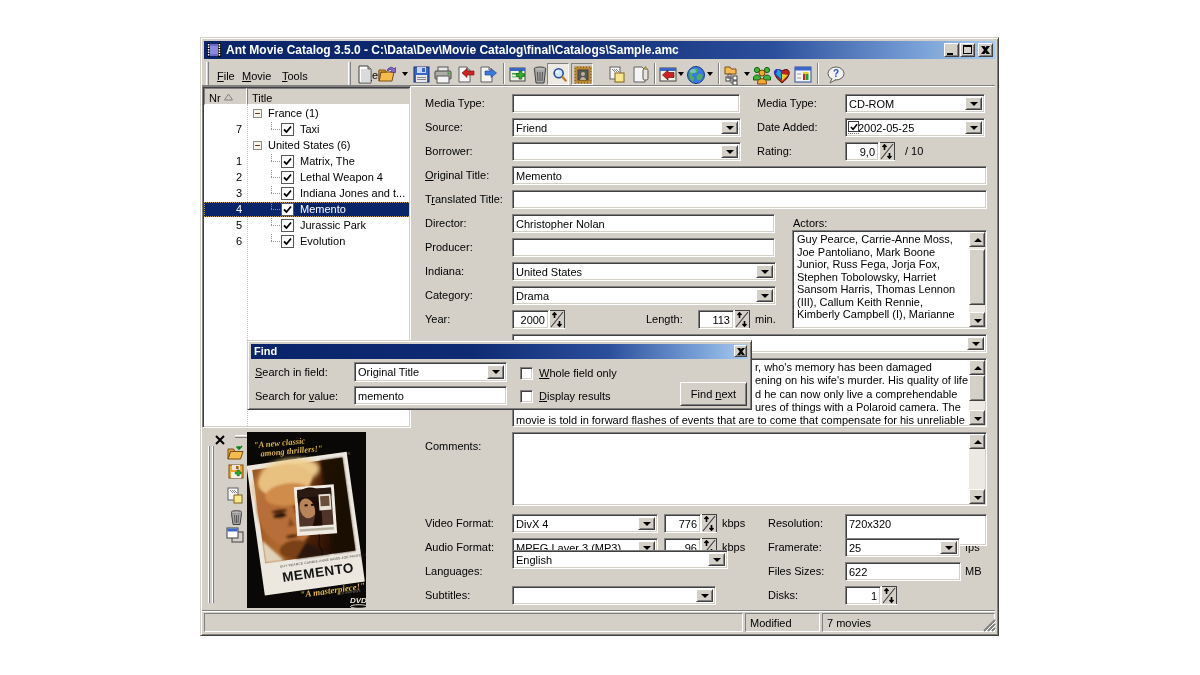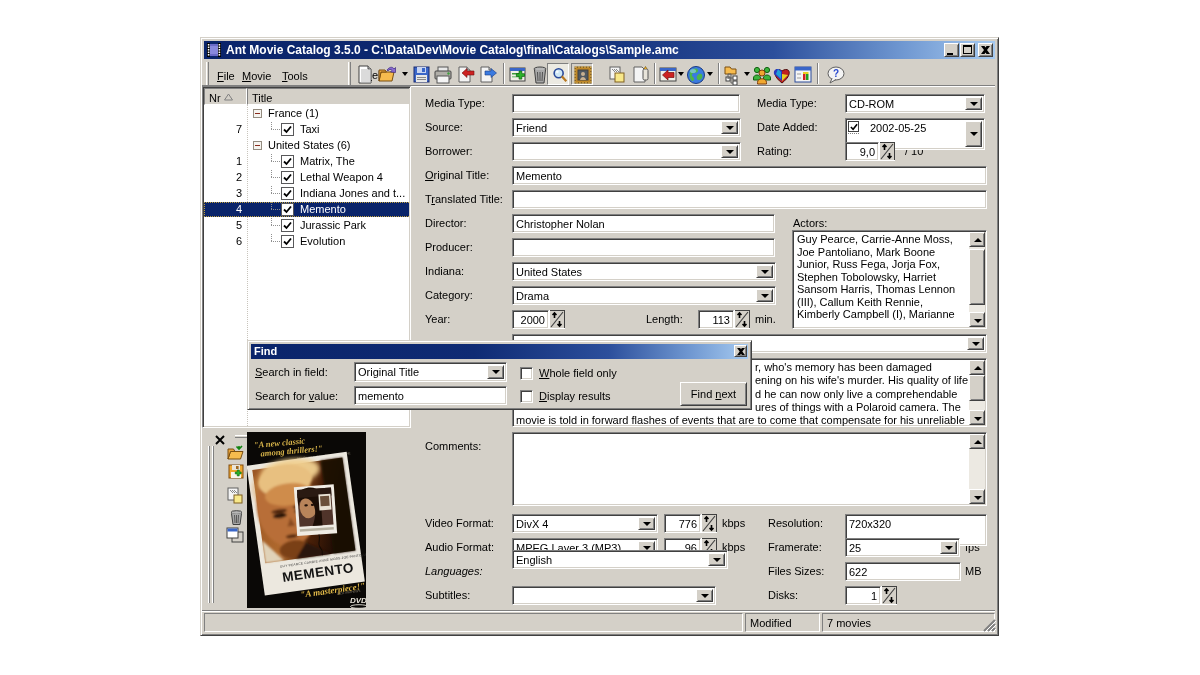--- a/index.html
+++ b/index.html
@@ -408,21 +408,21 @@
 <div class="abs lb" style="left:223px;top:127px;"><u>O</u>riginal Title:</div>
 <div class="abs lb" style="left:223px;top:151px;">T<u>r</u>anslated Title:</div>
 <div class="abs lb" style="left:223px;top:175px;">Director:</div>
 <div class="abs lb" style="left:223px;top:199px;">Producer:</div>
 <div class="abs lb" style="left:223px;top:223px;">Indiana:</div>
 <div class="abs lb" style="left:223px;top:247px;">Category:</div>
 <div class="abs lb" style="left:223px;top:271px;">Year:</div>
 <div class="abs lb" style="left:223px;top:398px;">Comments:</div>
 <div class="abs lb" style="left:223px;top:475px;">Video Format:</div>
 <div class="abs lb" style="left:223px;top:499px;">Audio Format:</div>
-<div class="abs lb" style="left:223px;top:523px;font-style:italic;">Languages:</div>
+<div class="abs lb" style="left:223px;top:523px;">Languages:</div>
 <div class="abs lb" style="left:223px;top:547px;">Subtitles:</div>
 <div class="abs lb" style="left:555px;top:55px;">Media Type:</div>
 <div class="abs lb" style="left:555px;top:79px;">Date Added:</div>
 <div class="abs lb" style="left:555px;top:103px;">Rating:</div>
 <div class="abs lb" style="left:566px;top:475px;">Resolution:</div>
 <div class="abs lb" style="left:566px;top:499px;">Framerate:</div>
 <div class="abs lb" style="left:566px;top:523px;">Files Sizes:</div>
 <div class="abs lb" style="left:566px;top:547px;">Disks:</div>
 <div class="abs lb" style="left:444px;top:271px;">Length:</div>
 <div class="abs lb" style="left:591px;top:175px;">Actors:</div>
@@ -502,21 +502,21 @@
           <div class="arr"></div>
         </div></div>
 <div class="abs fld" style="left:310px;top:547px;width:204px;height:19px;">
         <div class="cbtn">
           <div class="arr"></div>
         </div>
       </div>
 <div class="abs fld" style="left:643px;top:55px;width:140px;height:19px;">CD-ROM<div class="cbtn">
           <div class="arr"></div>
         </div></div>
-<div class="abs fld" style="left:643px;top:79px;width:140px;height:32px;padding-left:24px;">2002-05-25<div class="cbtn">
+<div class="abs fld" style="left:643px;top:79px;width:140px;height:19px;padding-left:12px;">2002-05-25<div class="cbtn">
           <div class="arr"></div>
         </div>
 <div class="abs" style="left:2px;top:2px;width:11px;height:11px;background:#fff;border:1px solid #404040;"></div>
 <svg class="abs" style="left:4px;top:4px;" width="8" height="8" viewBox="0 0 9 9">
           <path d="M1 4.5 L3.5 7 L8 1.5" stroke="#000" stroke-width="1.8" fill="none"></path>
         </svg>
 <div class="abs" style="left:2px;top:14px;width:12px;height:1px;background:repeating-linear-gradient(90deg,#808080 0,#808080 1px,transparent 1px,transparent 2px);"></div></div>
 <div class="abs fld" style="left:643px;top:103px;width:34px;height:19px;text-align:right;padding-right:3px;">9,0</div>
       <svg class="abs" style="left:677px;top:103px;" width="16" height="19" viewBox="0 0 16 19">
 <rect x="0" y="0" width="16" height="19" fill="#d4d0c8"></rect>

